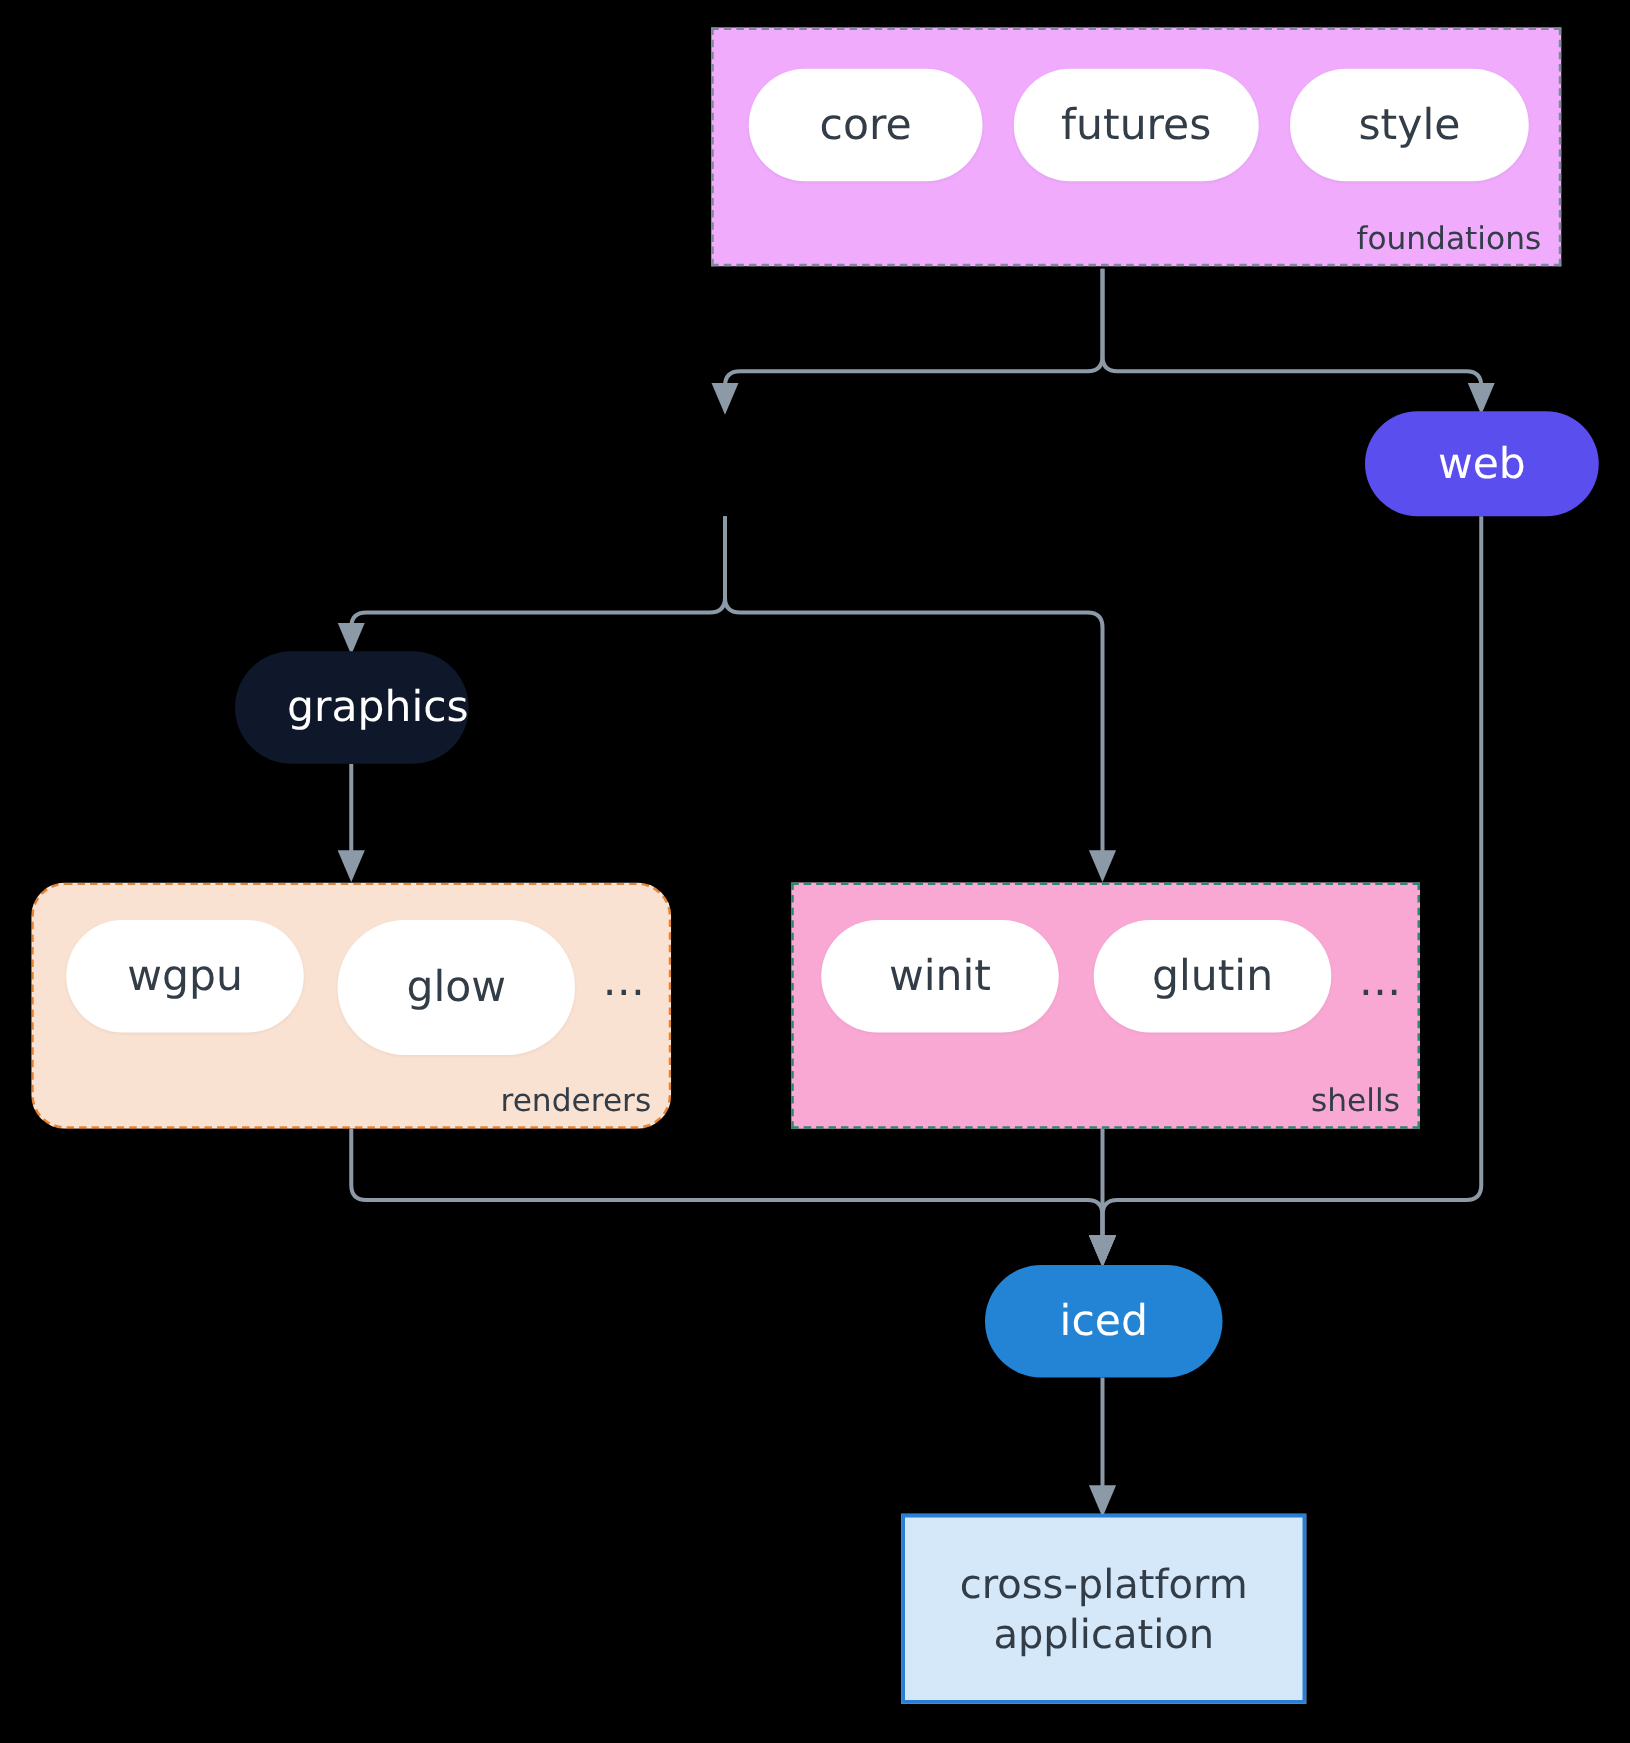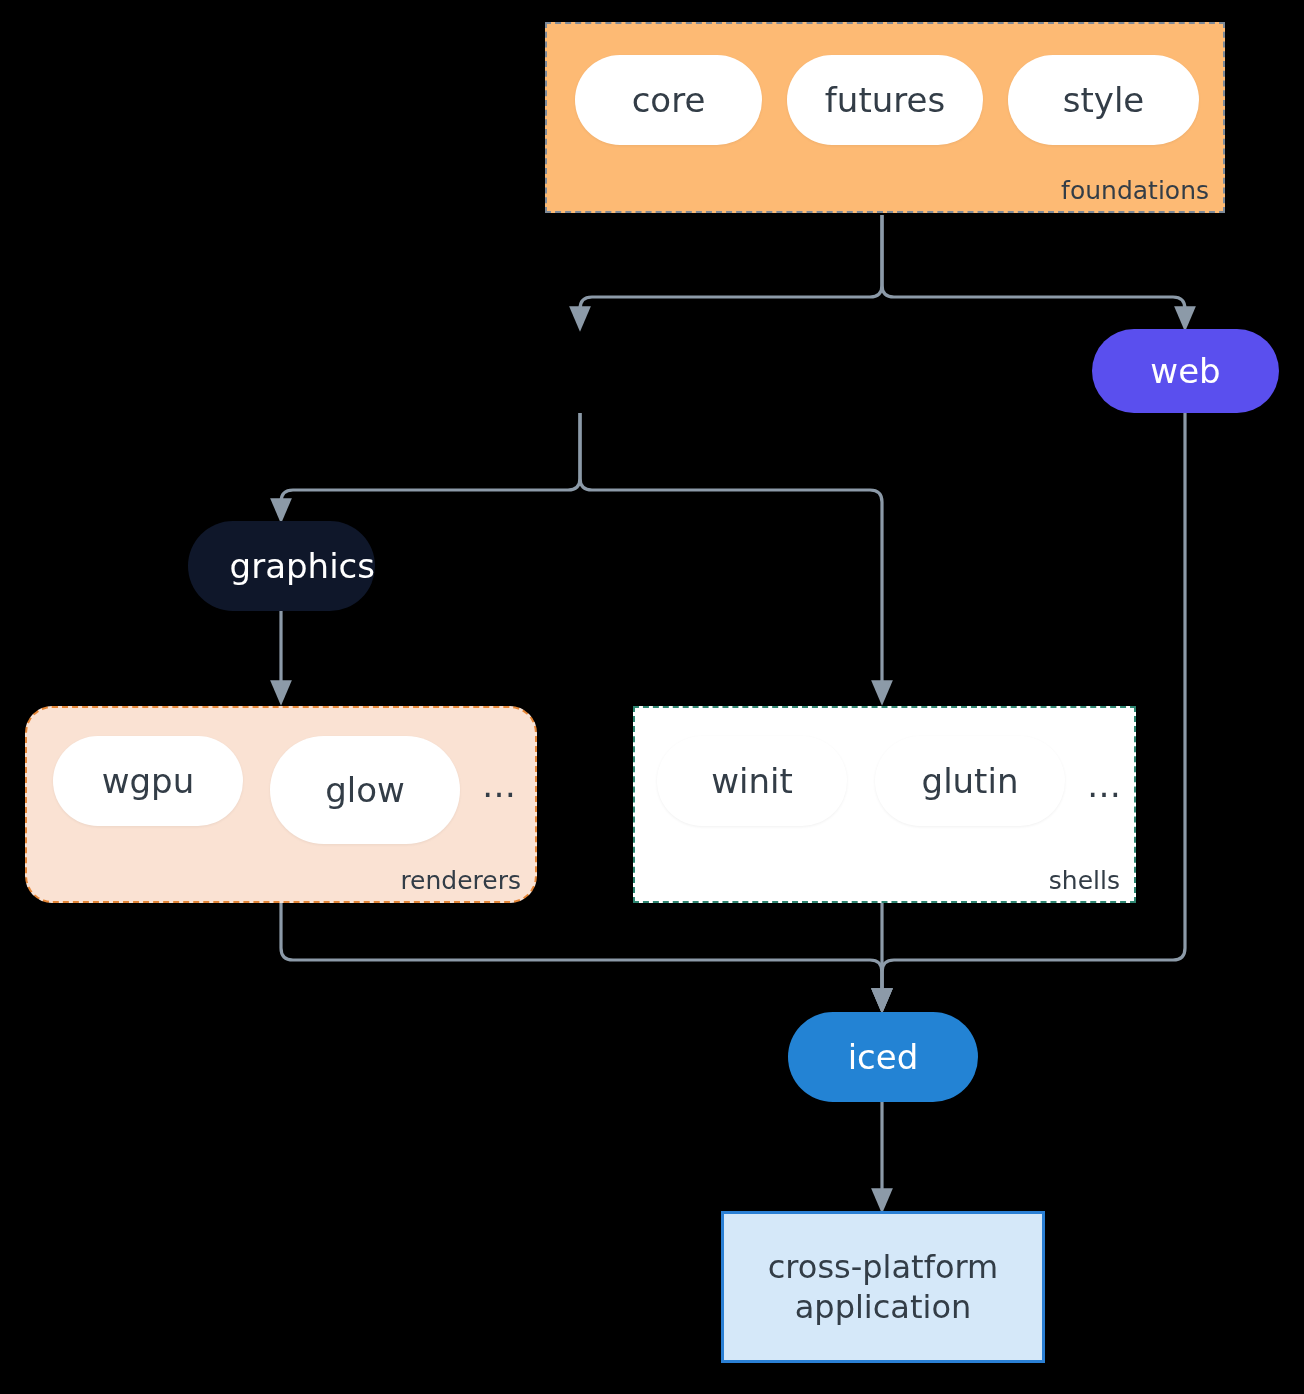--- a/index.html
+++ b/index.html
@@ -37,29 +37,30 @@
   }
 
   
   .group {
     position: absolute;
     box-sizing: border-box;
     border-style: dashed;
     border-width: 2px;
   }
   .group-foundations {
-    background: #fdba74;
+    background: #f0abfc;
     border-color: #7d8a99;
+    margin-left: 24px;
   }
   .group-renderers {
     background: #fae2d3;
     border-color: #e58637;
   }
   .group-shells {
-    background: #ffffff;
+    background: #f9a8d4;
     border-color: #2f8772;
   }
   .group-label {
     position: absolute;
     right: 14px;
     bottom: 6px;
     font-size: 25px;
     color: #333d47;
     white-space: nowrap;
   }

